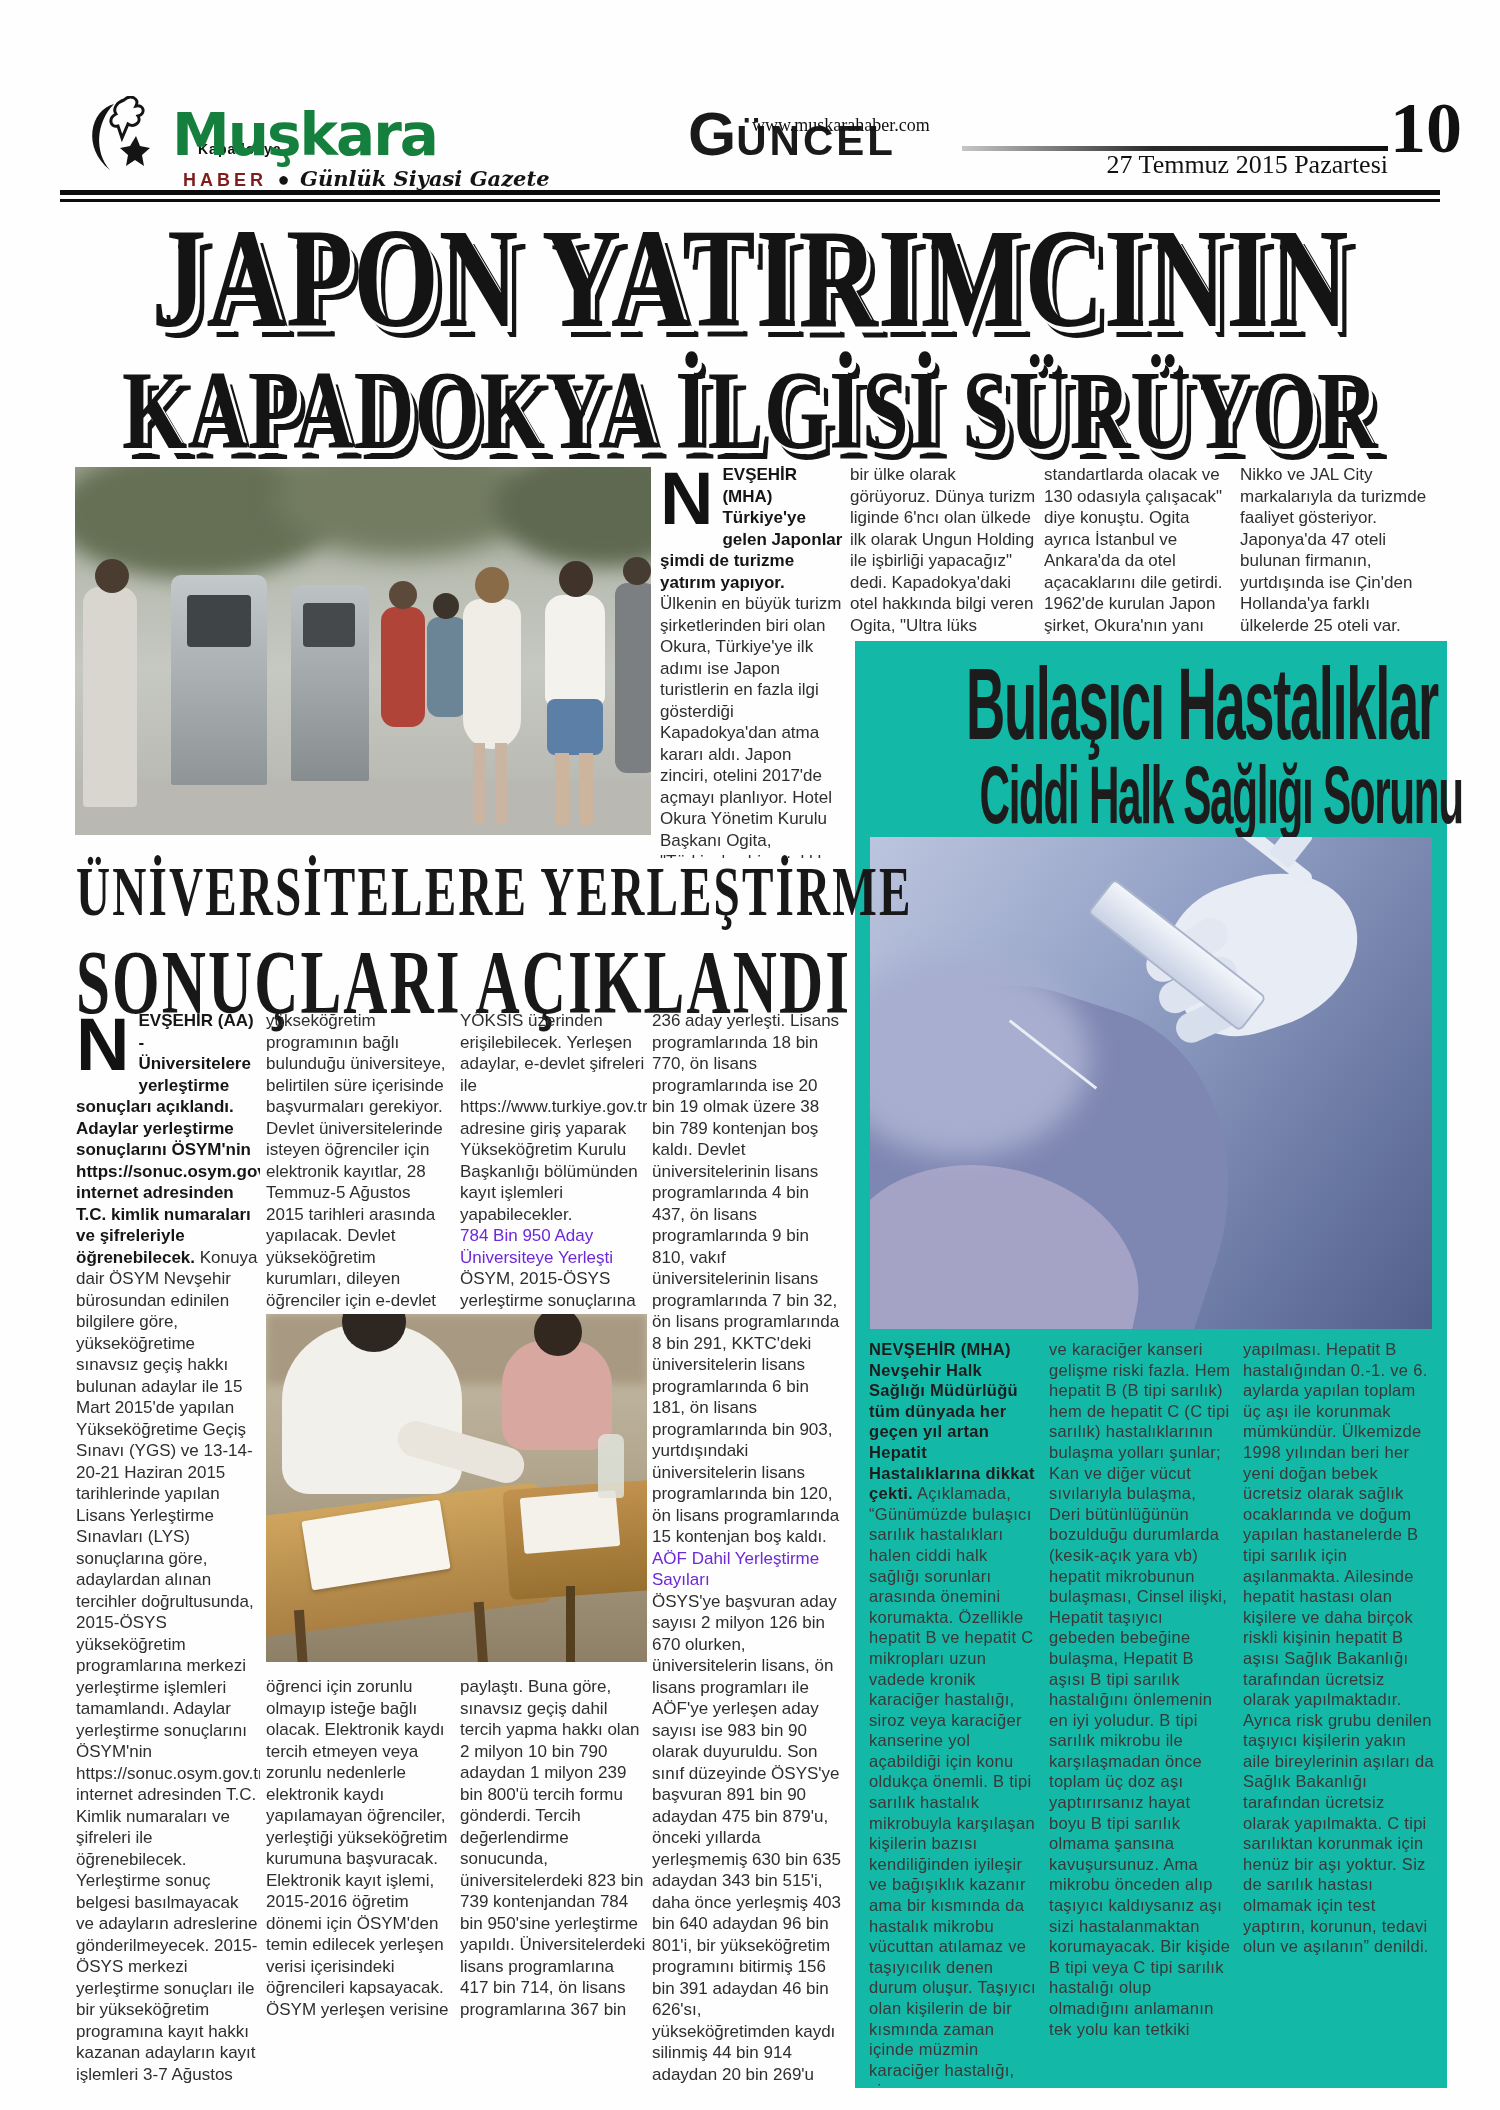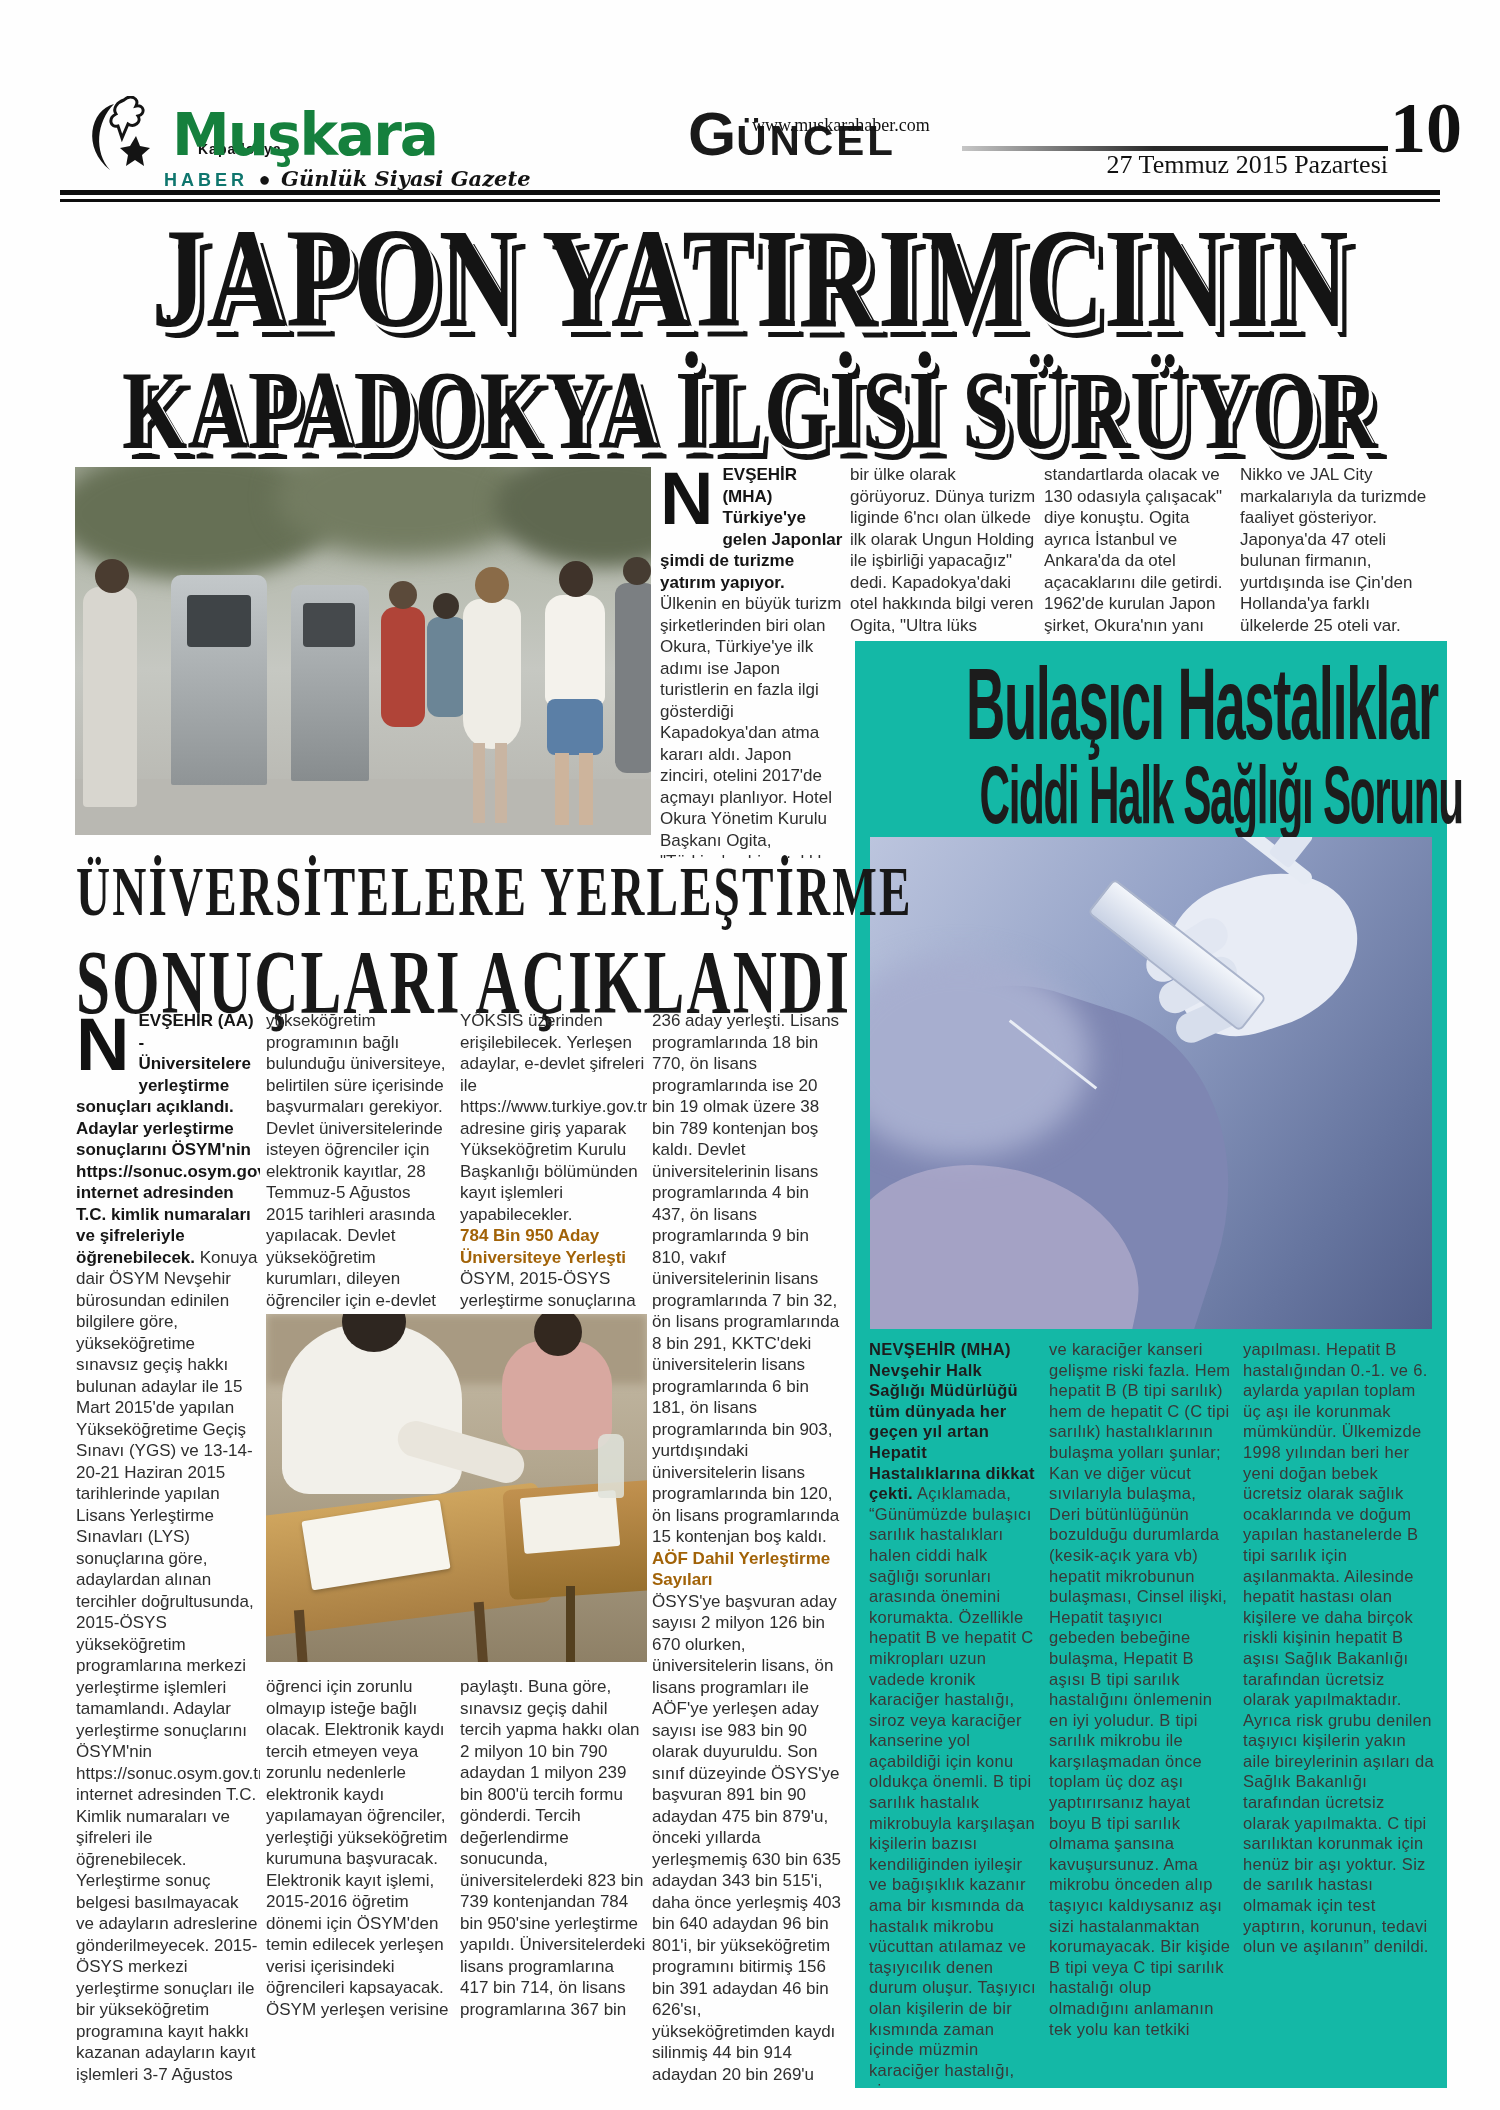--- a/index.html
+++ b/index.html
@@ -3,21 +3,21 @@
 <meta charset="utf-8">
 <style>
   html,body{margin:0;padding:0;background:#ffffff;}
   #page{position:relative;width:1500px;height:2110px;background:#fefefe;overflow:hidden;
         font-family:"Liberation Sans",sans-serif;}
   .abs{position:absolute;}
 
   
   .kapadokya{font:700 14px/1 "Liberation Sans",sans-serif;letter-spacing:1px;color:#111;}
   .muskara{font:800 58px/1 "DejaVu Sans",sans-serif;letter-spacing:-2px;color:#15803d;}
-  .haber{font:700 18px/1 "Liberation Sans",sans-serif;letter-spacing:4px;color:#0f766e;}
+  .haber{font:700 18px/1 "Liberation Sans",sans-serif;letter-spacing:4px;color:#7f1d1d;margin-left:19px;}
   .bullet{font:700 20px/1 "Liberation Sans",sans-serif;color:#141414;margin:0 6px;}
   .tagline{font:italic 600 21px/1 "DejaVu Serif",serif;color:#141414;}
   .guncel-g{font:800 62px/0.9 "Liberation Sans",sans-serif;color:#1a1a1a;}
   .guncel-rest{font:800 42px/1 "Liberation Sans",sans-serif;letter-spacing:3px;color:#1a1a1a;}
   .website{font:400 18px/1 "Liberation Serif",serif;color:#111;}
   .grad-line{height:5px;background:linear-gradient(to right,#c6c6c6,#2a2a2a 45%,#101010);}
   .date{font:400 26px/1 "Liberation Serif",serif;color:#111;text-align:right;}
   .pagenum{font:700 72px/1 "Liberation Serif",serif;color:#111;}
   .rule{background:#0d0d0d;}
 
@@ -41,21 +41,21 @@
   .gh1>span{font-size:80px;line-height:1;transform:scale(0.68,1.28);transform-origin:center top;}
   .gh2>span{font-size:64px;line-height:1;transform:scale(0.66,1.26);transform-origin:center top;}
 
   
   .col{position:absolute;font:17px/21.5px "Liberation Sans",sans-serif;color:#2e2e2e;
        overflow:hidden;text-align:left;}
   .col p{margin:0;}
   .col b{color:#151515;}
   .dropcap{float:left;font:900 74px/0.82 "Liberation Sans",sans-serif;color:#121212;
        margin:5px 9px 0 0;}
-  .subhead{display:block;font-weight:700;color:#a16207;margin:3px 0 2px 0;}
+  .subhead{display:block;font-weight:400;color:#6d28d9;margin:3px 0 2px 0;}
   .hcol{font:16.5px/20.6px "Liberation Sans",sans-serif;letter-spacing:.3px;color:#383838;}
   .hcol b{color:#1d1d1d;}
 
   
   .gray-panel{background:#14b8a6;}
 
   
   .photo{position:absolute;overflow:hidden;}
   .photo *{position:absolute;}
   .p-head{border-radius:50%;}

